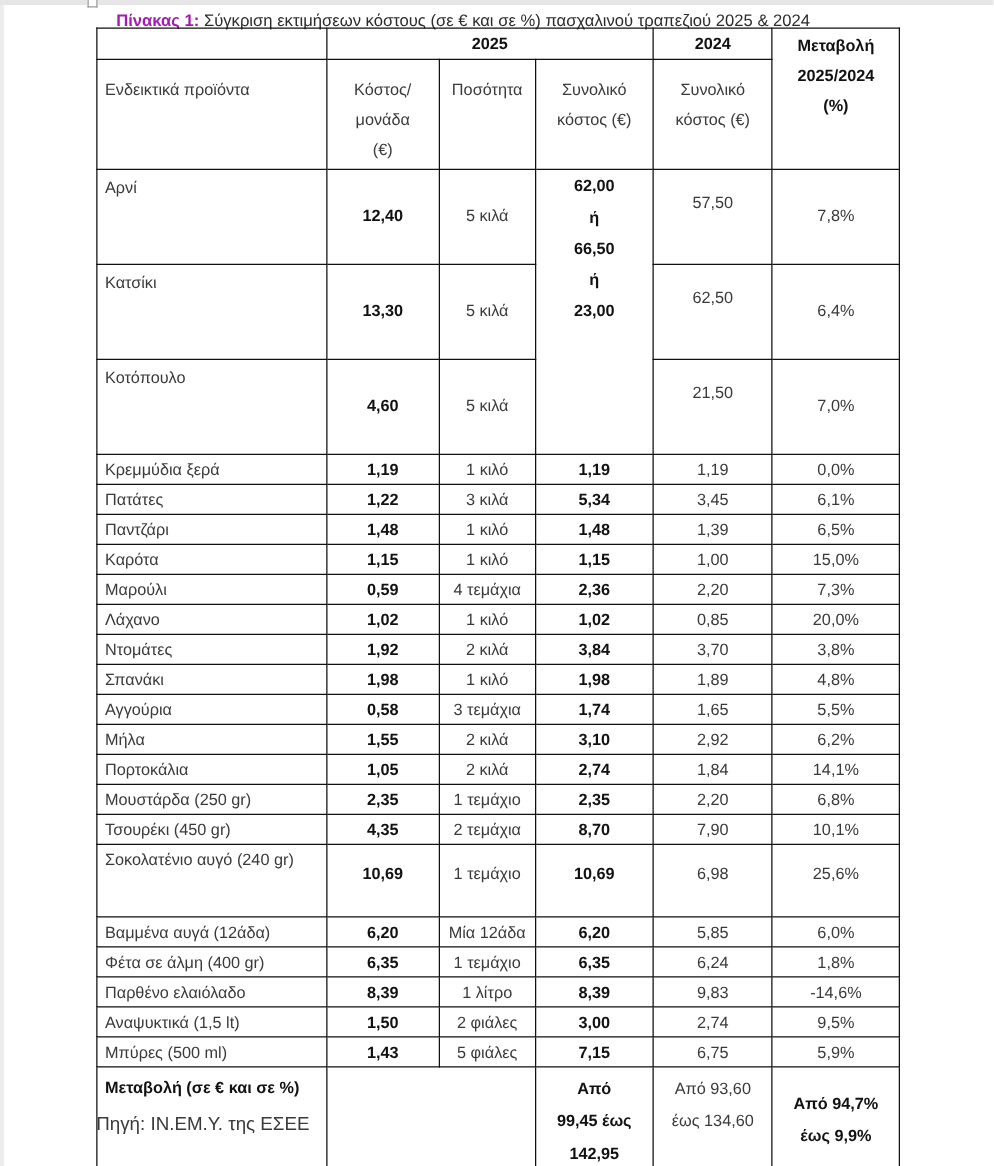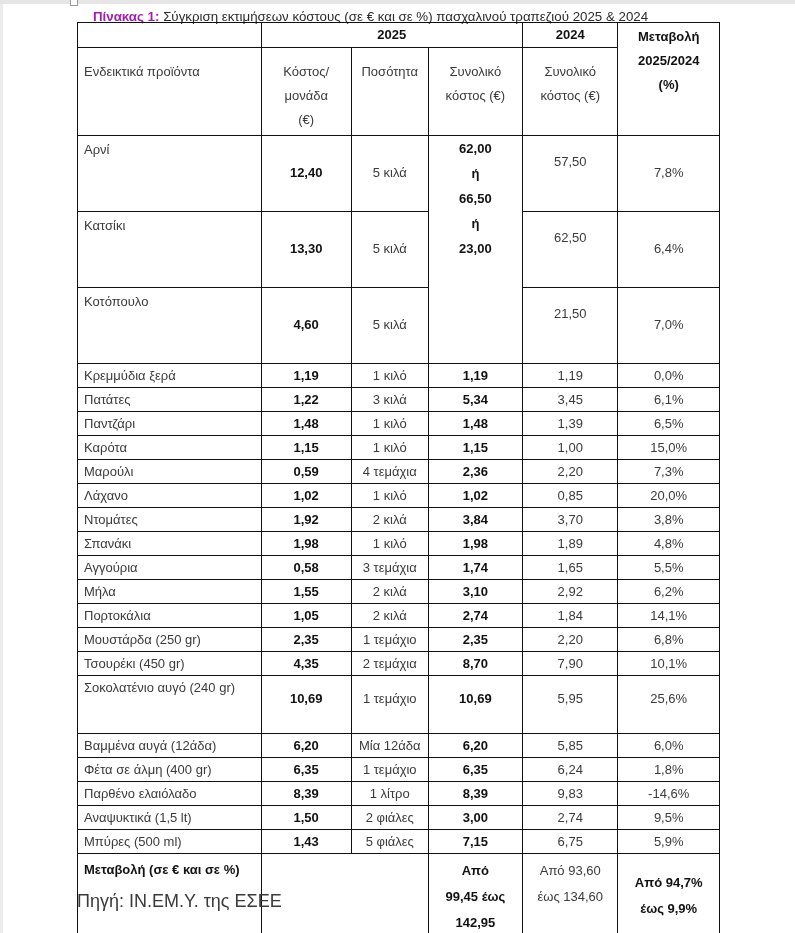--- a/index.html
+++ b/index.html
@@ -53,21 +53,21 @@
   tr.meat td { height: 50px; }
   tr.meat td.name { padding-top: 2px; }
   tr.meat td.low { padding-top: 25px; }
   tr.meat td.hi { padding-top: 14px; }
   tr.item td { height: 23px; line-height: 23px; }
   tr.item2 td { height: 46px; }
   tr.item2 td.mid { padding-top: 11px; }
   tr.total td { height: 72px; }
   .source {
     position: absolute; left: 77px; top: 891px;
-    font-size: 18px; color: #3a3a3a;
+    font-size: 15px; color: #3a3a3a;
   }
 </style>
 </head>
 <body>
 
 <div class="left-rule"></div>
 <div class="page-edge"></div>
 <div class="page-corner"></div>
 
 <div class="caption"><b>Πίνακας 1:</b><span> Σύγκριση εκτιμήσεων κόστους (σε € και σε %) πασχαλινού τραπεζιού 2025 &amp; 2024</span></div>
@@ -240,21 +240,21 @@
         <td class="ctr mid">2 τεμάχια</td>
         <td class="ctr bold mid">8,70</td>
         <td class="ctr mid">7,90</td>
         <td class="ctr mid">10,1%</td>
       </tr>
       <tr class="item2">
         <td style="text-align: justify; line-height: 22px; padding-top: 1px;">Σοκολατένιο αυγό (240 gr)</td>
         <td class="ctr bold mid">10,69</td>
         <td class="ctr mid">1 τεμάχιο</td>
         <td class="ctr bold mid">10,69</td>
-        <td class="ctr mid">5,95</td>
+        <td class="ctr mid">6,98</td>
         <td class="ctr mid">25,6%</td>
       </tr>
       <tr class="item">
         <td>Βαμμένα αυγά (12άδα)</td>
         <td class="ctr bold mid">6,20</td>
         <td class="ctr mid">Μία 12άδα</td>
         <td class="ctr bold mid">6,20</td>
         <td class="ctr mid">5,85</td>
         <td class="ctr mid">6,0%</td>
       </tr>

